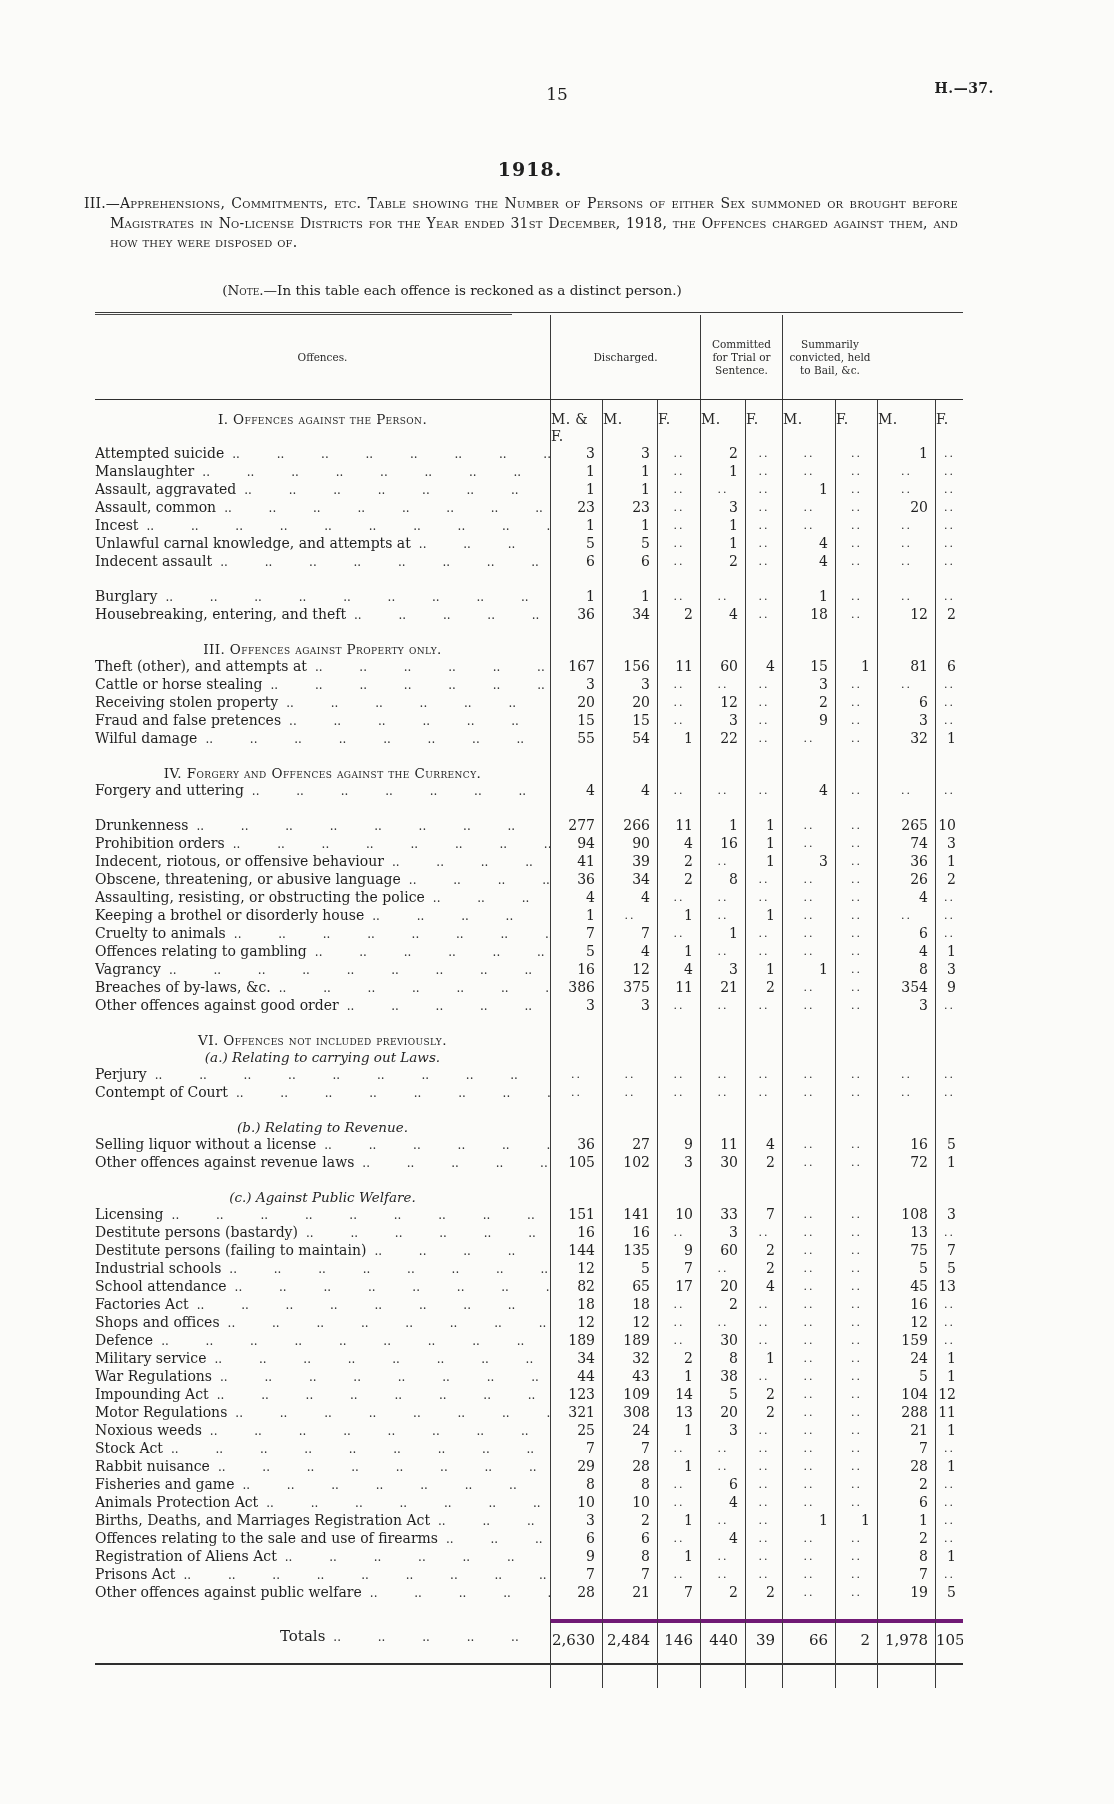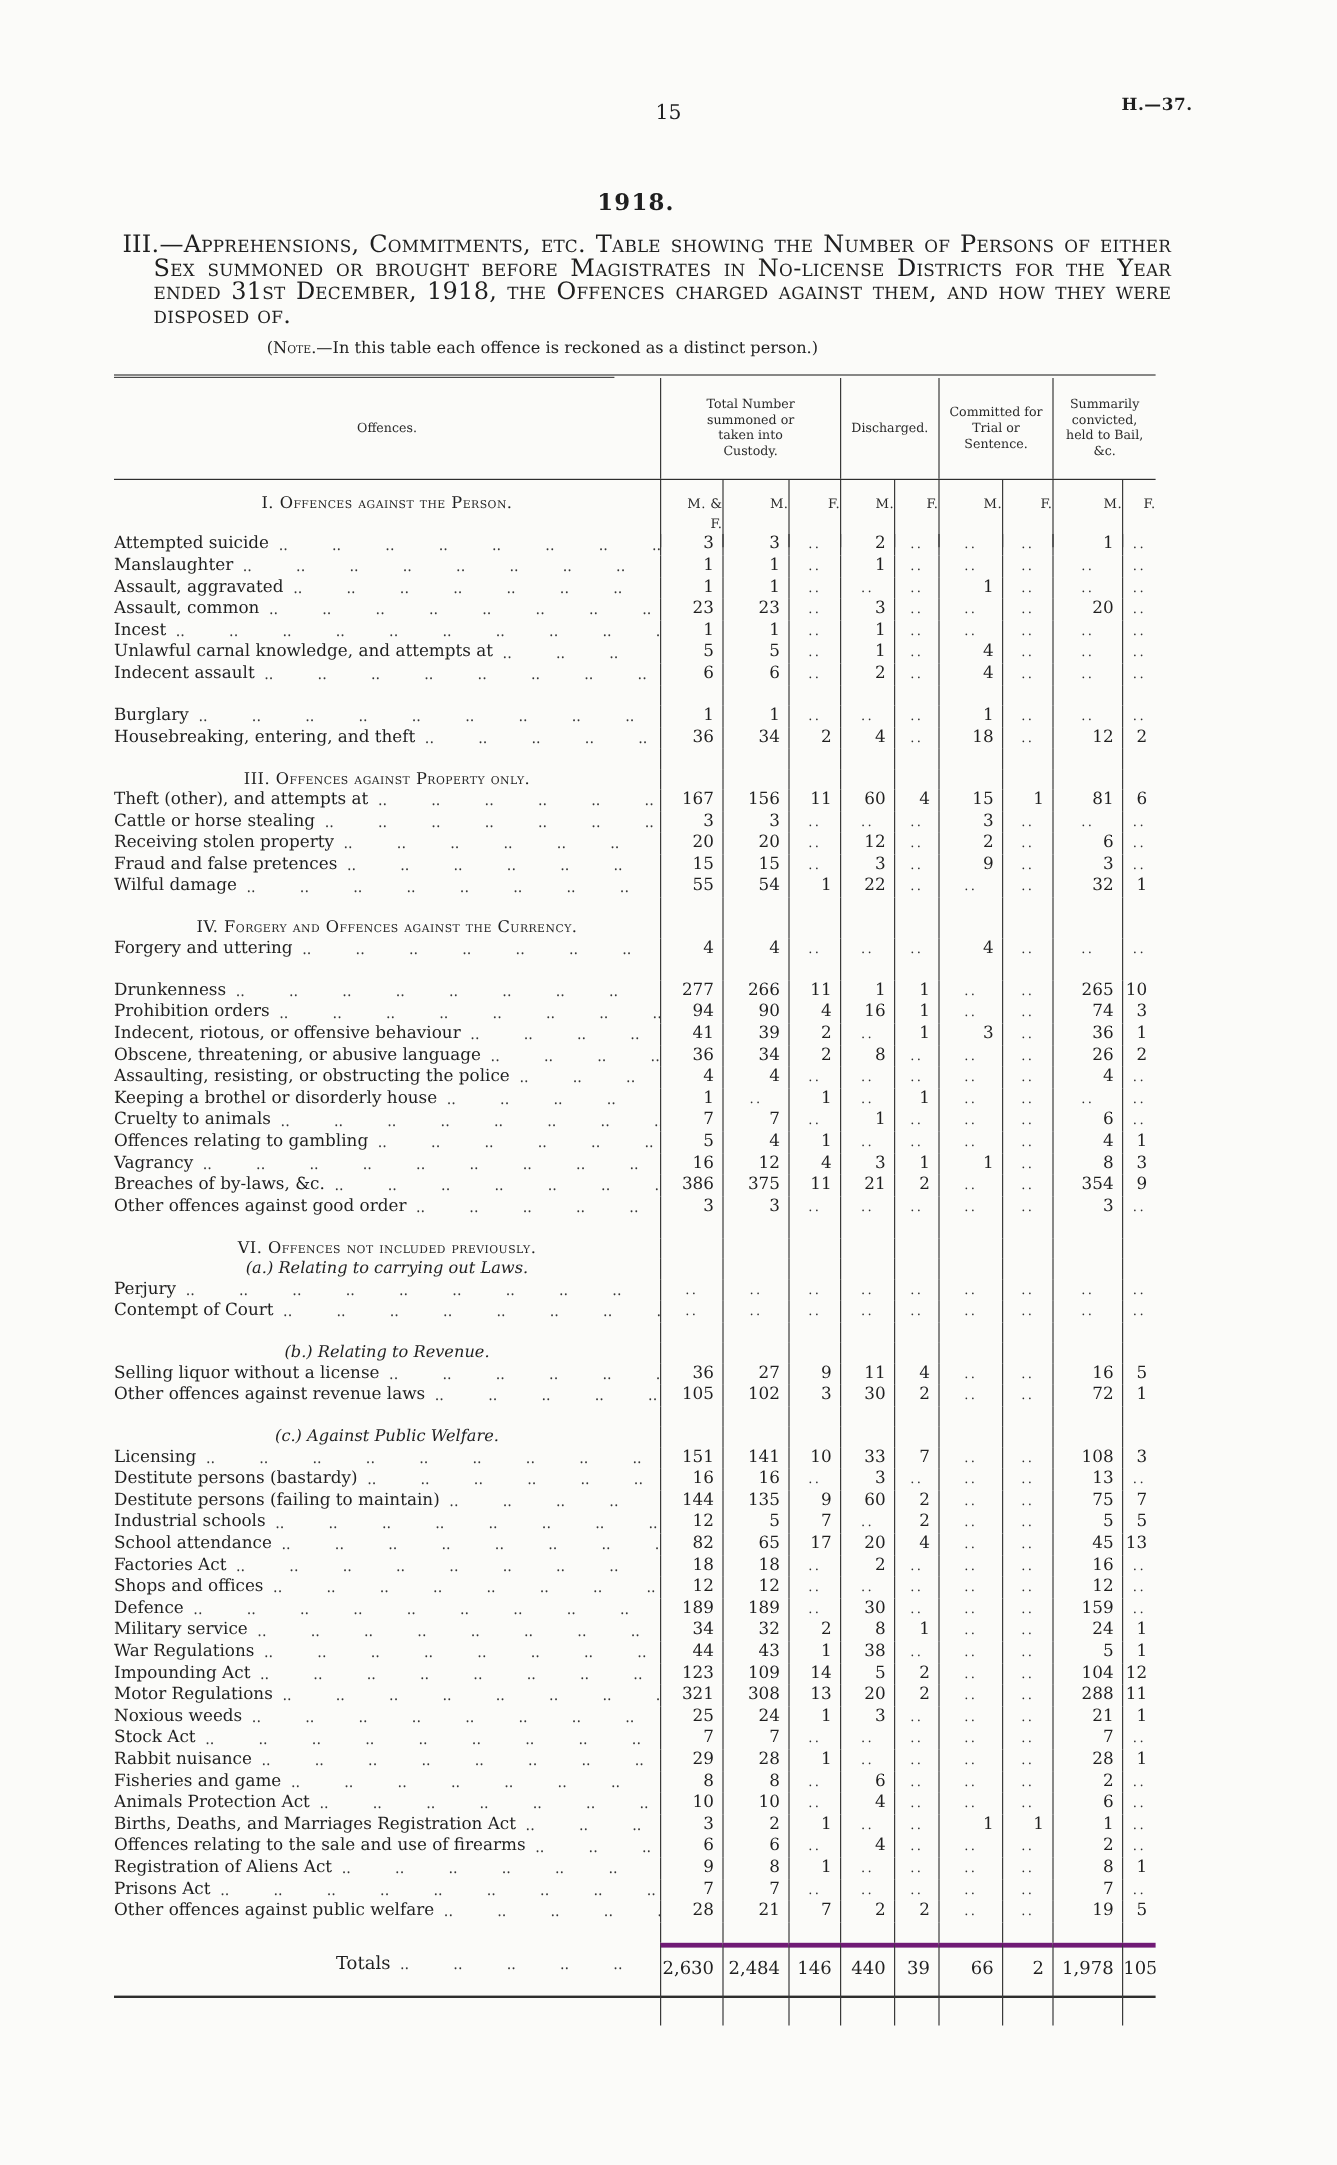--- a/index.html
+++ b/index.html
@@ -9,22 +9,22 @@
     font-family:"DejaVu Serif", serif;
     color:#1f1f1f;
     position:relative;
     -webkit-font-smoothing:antialiased;
   }
   .pageheader{position:absolute;top:84px;left:0;width:1114px;height:30px;}
   .pagenum{position:absolute;left:0;width:1114px;text-align:center;font-size:17px;}
   .docref{position:absolute;right:120px;top:-4px;font-size:14px;letter-spacing:0.5px;font-weight:bold;}
   .yearhead{position:absolute;top:158px;left:0;width:1060px;text-align:center;font-size:19px;font-weight:bold;letter-spacing:1px;}
   .titleblock{
-    position:absolute;top:194px;left:102px;width:848px;
-    font-size:20px;line-height:19.5px;text-align:justify;
+    position:absolute;top:194px;left:84px;width:848px;
+    font-size:14px;line-height:19.5px;text-align:justify;
     font-variant:small-caps;letter-spacing:0.2px;
     padding-left:26px;text-indent:-26px;
   }
   .noteline{position:absolute;top:282px;left:0;width:904px;text-align:center;font-size:13.5px;}
   .noteline .notecap{font-variant:small-caps;}
 
   .ttable{
     position:absolute;top:312px;left:95px;width:868px;
     border-top:1px solid #3a3a3a;
     border-bottom:2px solid #2e2e2e;
@@ -51,21 +51,21 @@
   .tcell{border-left:1px solid #3a3a3a;overflow:hidden;min-height:100%;}
   .trow .tcell:first-child{border-left:none;}
   .num{text-align:right;padding-right:7px;}
   .mt{text-align:center;font-size:11px;letter-spacing:2px;color:#2d2d2d;}
   .gap{height:13px;}
   .offc{display:flex;}
   .olbl{white-space:nowrap;padding-right:8px;}
   .oleader{flex:1 1 auto;overflow:hidden;white-space:nowrap;word-spacing:33px;font-size:12px;color:#333;padding-top:1px;}
   .sech{display:block;text-align:center;font-variant:small-caps;font-size:13.5px;letter-spacing:0.4px;}
   .subsech{display:block;text-align:center;font-style:italic;font-size:13.5px;}
-  .shead{text-align:right;font-size:11px;letter-spacing:0.3px;color:#2a2a2a;padding-left:16px;}
+  .shead{text-align:left;font-size:14px;letter-spacing:0.3px;color:#2a2a2a;}
   .headrow{min-height:30px;}
   .headrow .tcell{padding-top:11px;}
   .totrow{min-height:44px;font-size:15px;}
   .totrow .tcell{border-top:4px solid #701a75;padding-top:9px;padding-bottom:12px;}
   .totrow .tcell:first-child{border-top:none;}
   .totlbl{margin-left:185px;}
 </style>
 </head>
 <body>
 
@@ -80,23 +80,20 @@
 
 <div class="noteline"><span class="notecap">(Note.</span><span>—In this table each offence is reckoned as a distinct person.)</span></div>
 
 <div class="ttable">
   <div class="topline-extra"></div>
   <div class="band">
     <div>
         <span>Offences.</span>
       </div>
     <div>
-        <span class="narrow">Total Number summoned or taken into Custody.</span>
-      </div>
-    <div>
         <span>Discharged.</span>
       </div>
     <div>
         <span class="narrow">Committed for Trial or Sentence.</span>
       </div>
     <div>
         <span class="narrow">Summarily convicted, held to Bail, &amp;c.</span>
       </div>
   </div>
   <div>

